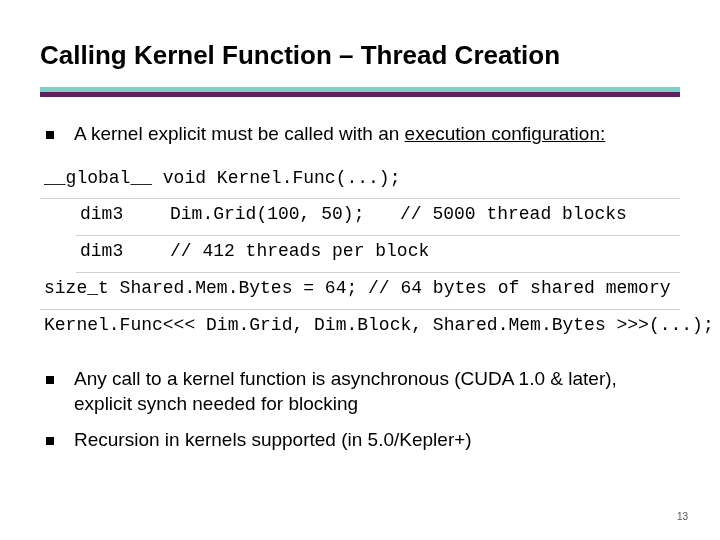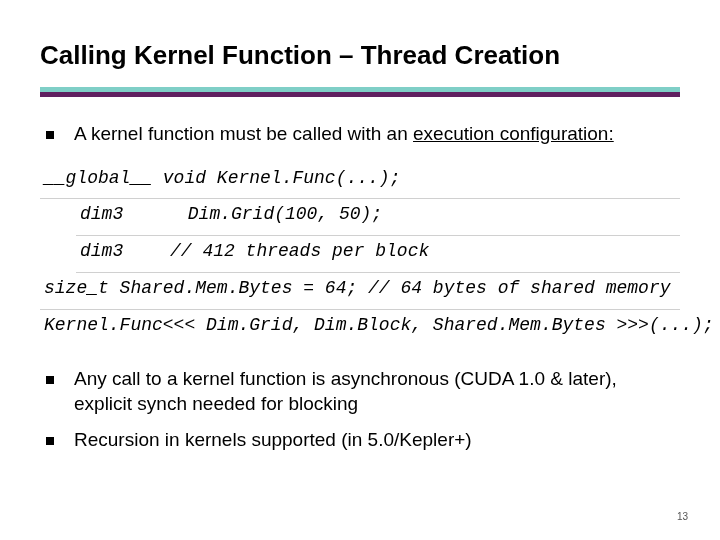--- a/index.html
+++ b/index.html
@@ -47,34 +47,33 @@
     position: absolute;
     left: 6px;
     top: 0.55em;
     width: 8px;
     height: 8px;
     background: #000;
   }
   .u { text-decoration: underline; margin-top: 29px; }
   .code-area {
     margin: 6px 0 20px 0;
-    font-style: italic;
   }
   .code-row {
     font-family: "Courier New", Courier, monospace;
     font-size: 18px;
     line-height: 1.1;
     padding: 6px 4px 10px 4px;
     border-bottom: 1px solid #d0d0d0;
     white-space: pre;
   }
   .code-row:last-child { border-bottom: none; }
   .cols { display: flex; margin-left: 36px; }
   .c1 { width: 90px; flex: 0 0 90px; }
-  .c2 { width: 220px; flex: 0 0 230px; text-align: center; }
+  .c2 { width: 220px; flex: 0 0 230px; }
   .c3 { flex: 1; }
   .after-bullets { margin-top: 8px; }
   .pagenum {
     position: absolute;
     right: 32px;
     bottom: 18px;
     font-size: 10px;
     color: #555;
   }
 </style>
@@ -82,29 +81,30 @@
 <body>
 
 <div class="slide">
 
   <h1 class="title">Calling Kernel Function – Thread Creation</h1>
 
   <div class="rule"></div>
 
   <ul class="bullets">
     <li>
-      <span>A kernel function must be called with an </span><span class="u">execution configuration:</span>
+      <span>A kernel explicit must be called with an </span><span class="u">execution configuration:</span>
     </li>
   </ul>
 
   <div class="code-area">
     <div class="code-row">__global__ void Kernel.Func(...);</div>
     <div class="code-row cols">
       <span class="c1">dim3</span>
       <span class="c2">Dim.Grid(100, 50);</span>
+      <span class="c3">// 5000 thread blocks</span>
     </div>
     <div class="code-row cols">
       <span class="c1">dim3</span>
       <span class="c3">// 412 threads per block</span>
     </div>
     <div class="code-row">size_t Shared.Mem.Bytes = 64; // 64 bytes of shared memory</div>
     <div class="code-row">Kernel.Func&lt;&lt;&lt; Dim.Grid, Dim.Block, Shared.Mem.Bytes &gt;&gt;&gt;(...);</div>
   </div>
 
   <ul class="bullets after-bullets">

